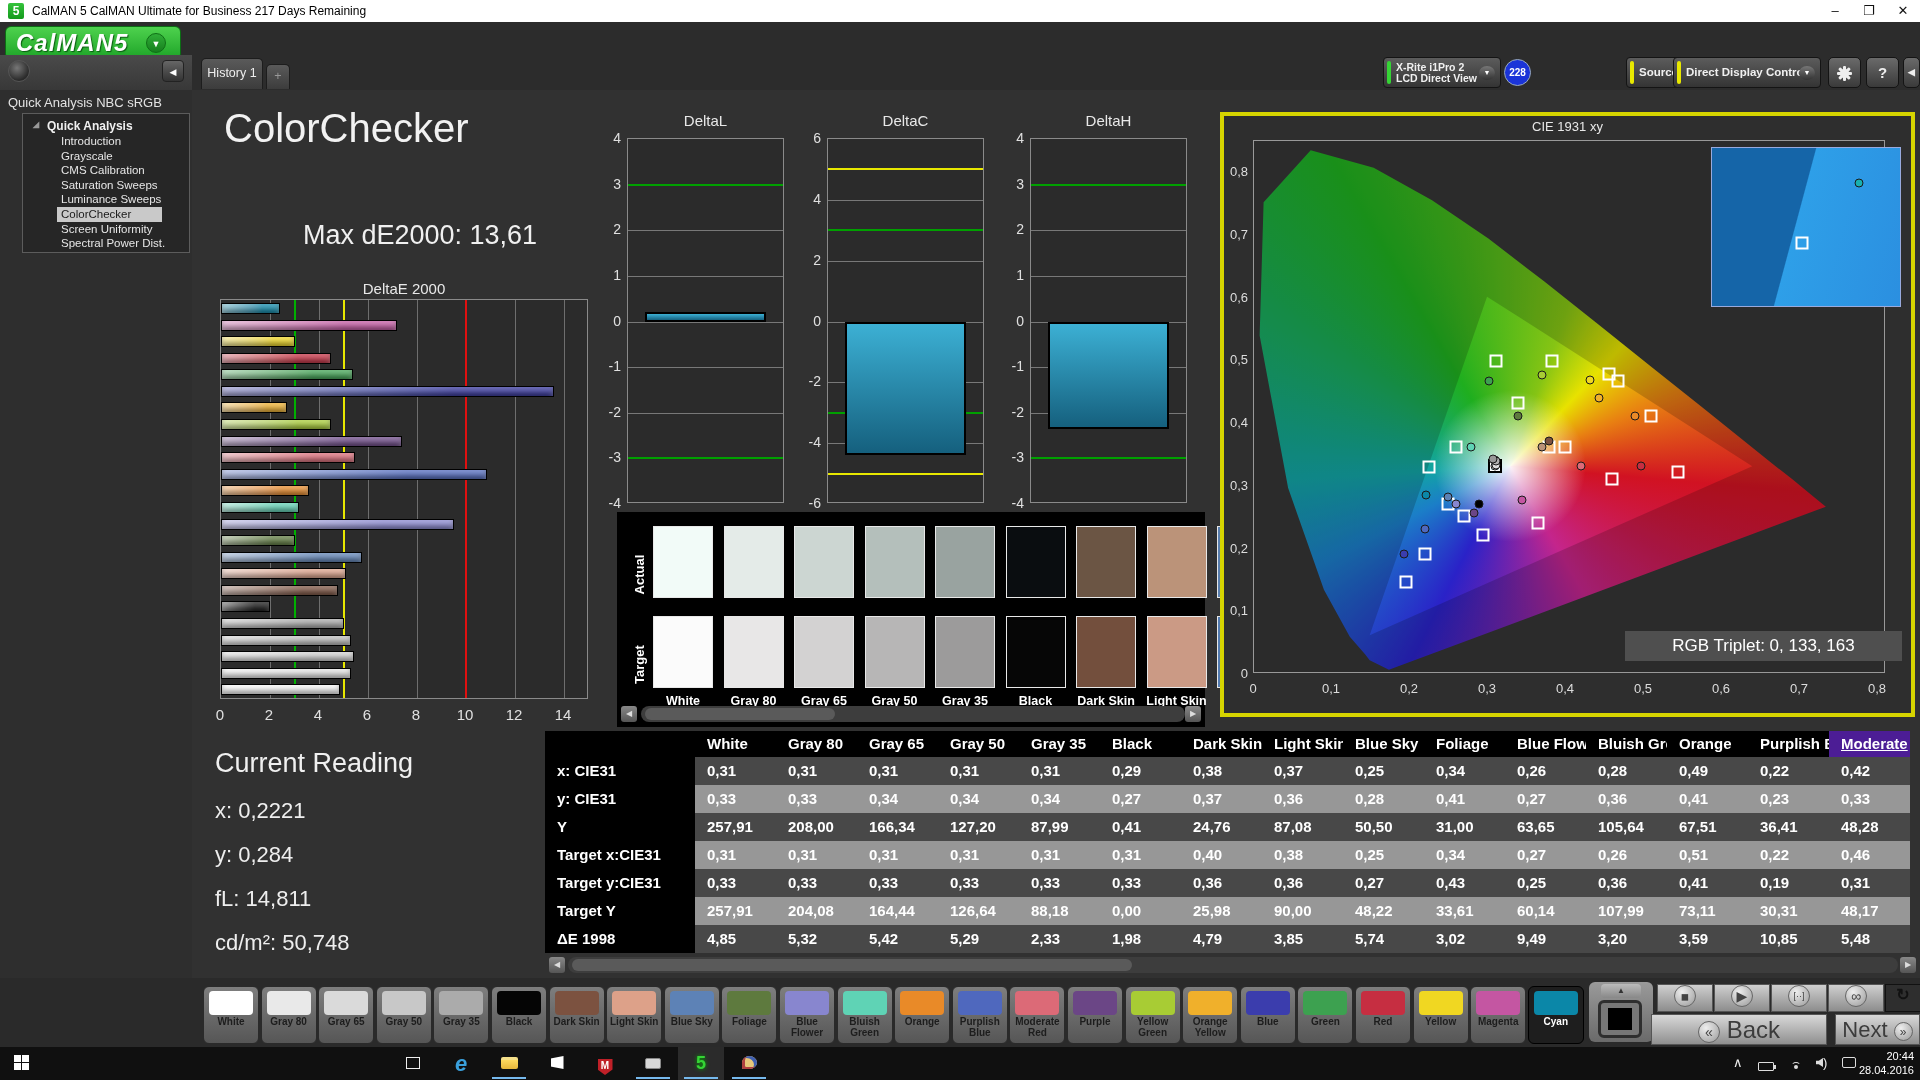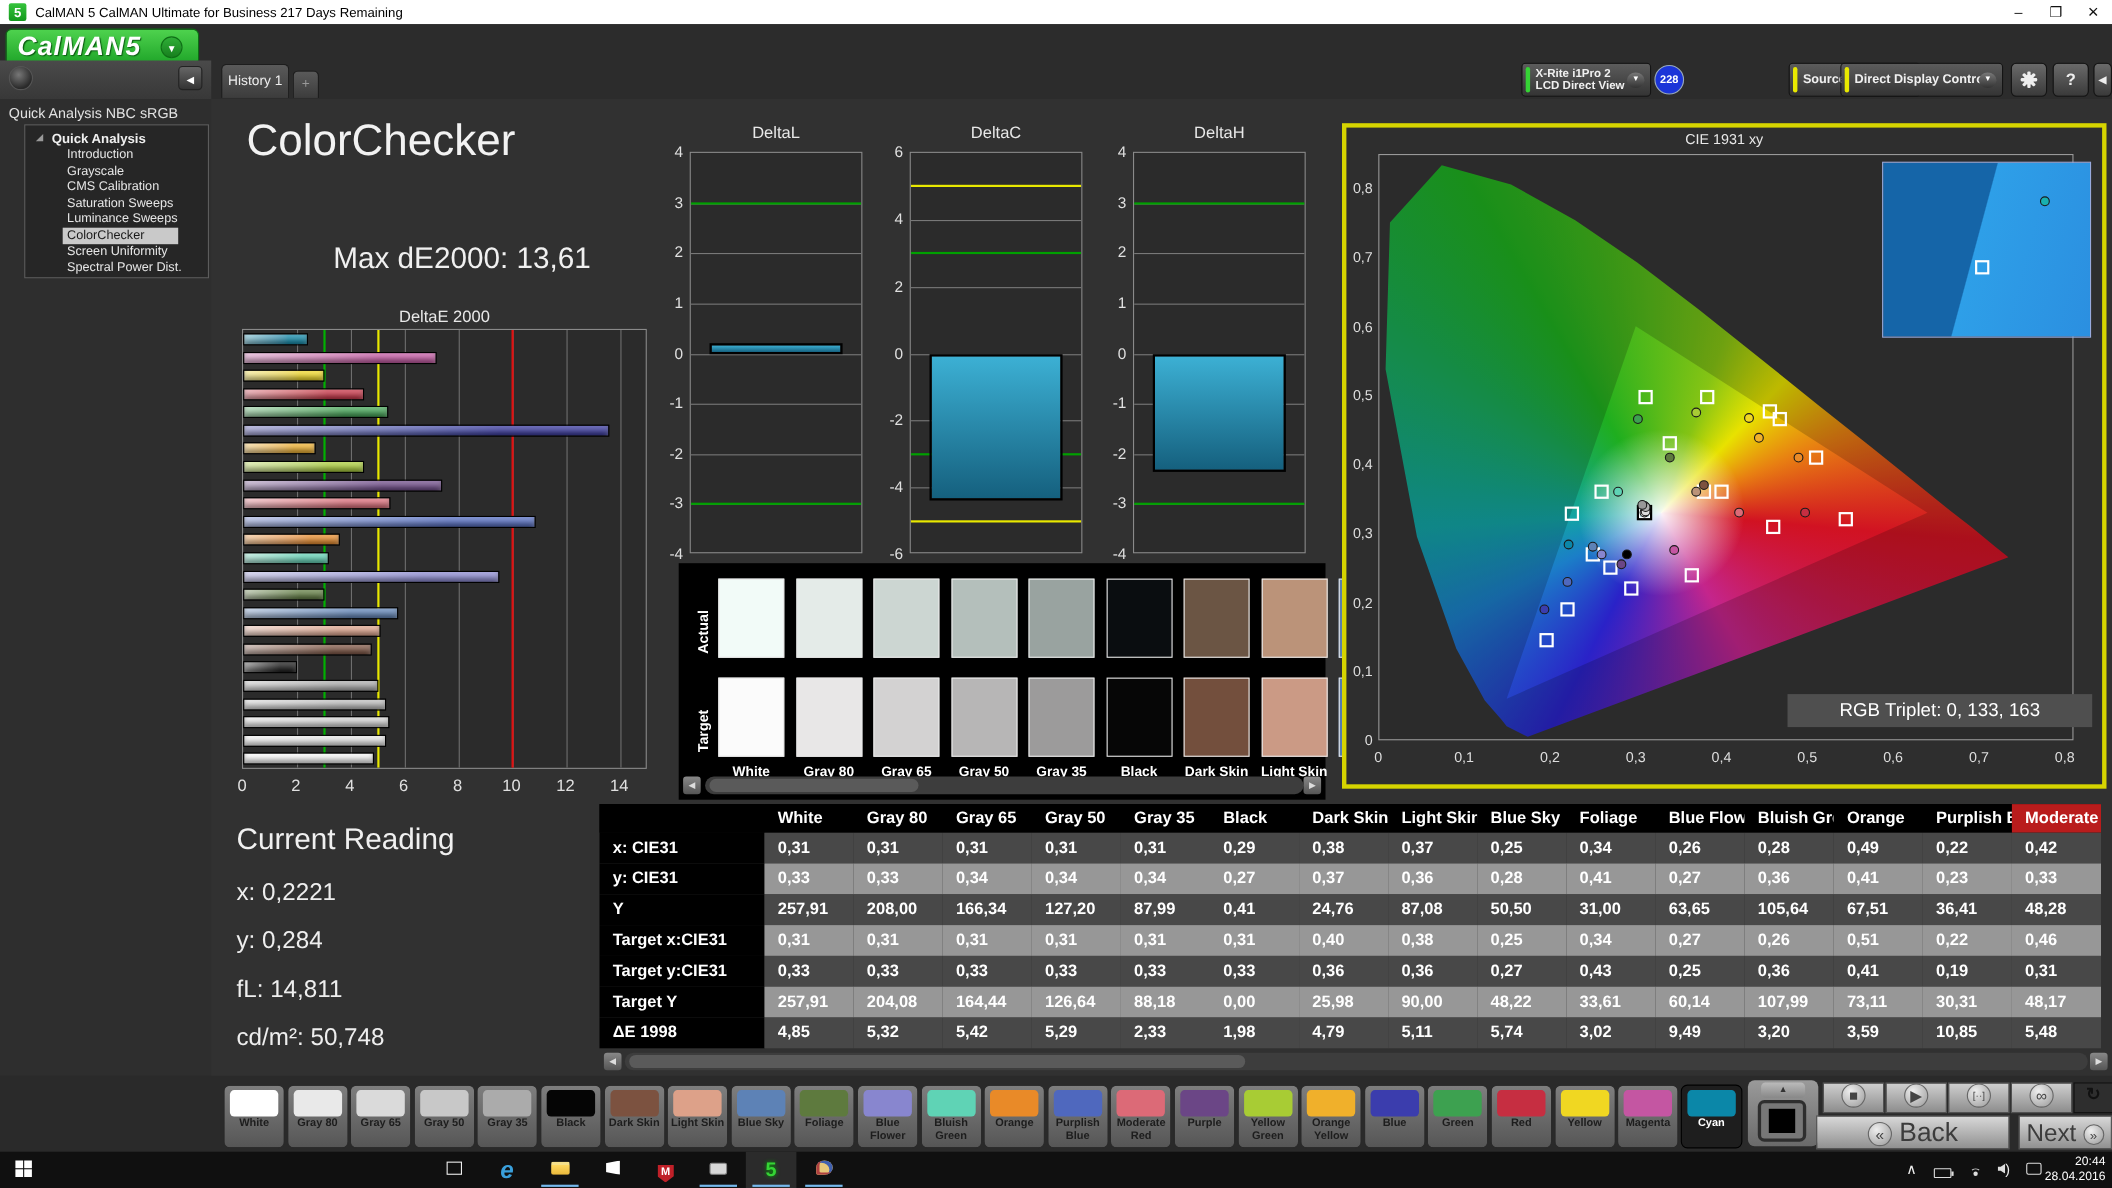--- a/index.html
+++ b/index.html
@@ -450,21 +450,21 @@
         <div class="tcell tdata" style="background: rgb(0, 0, 0);">Gray 35</div>
         <div class="tcell tdata" style="background: rgb(0, 0, 0);">Black</div>
         <div class="tcell tdata" style="background: rgb(0, 0, 0);">Dark Skin</div>
         <div class="tcell tdata" style="background: rgb(0, 0, 0);">Light Skin</div>
         <div class="tcell tdata" style="background: rgb(0, 0, 0);">Blue Sky</div>
         <div class="tcell tdata" style="background: rgb(0, 0, 0);">Foliage</div>
         <div class="tcell tdata" style="background: rgb(0, 0, 0);">Blue Flower</div>
         <div class="tcell tdata" style="background: rgb(0, 0, 0);">Bluish Green</div>
         <div class="tcell tdata" style="background: rgb(0, 0, 0);">Orange</div>
         <div class="tcell tdata" style="background: rgb(0, 0, 0);">Purplish Blue</div>
-        <div class="tcell tdata" style="background: #b91c1c;">Moderate</div>
+        <div class="tcell tdata" style="background: #4c1d95; text-decoration: underline;">Moderate</div>
       </div>
       <div class="trow rowdark">
         <div class="tcell tlabel">x: CIE31</div>
         <div class="tcell tdata">0,31</div>
         <div class="tcell tdata">0,31</div>
         <div class="tcell tdata">0,31</div>
         <div class="tcell tdata">0,31</div>
         <div class="tcell tdata">0,31</div>
         <div class="tcell tdata">0,29</div>
         <div class="tcell tdata">0,38</div>
@@ -569,21 +569,21 @@
       </div>
       <div class="trow rowdark">
         <div class="tcell tlabel">ΔE 1998</div>
         <div class="tcell tdata">4,85</div>
         <div class="tcell tdata">5,32</div>
         <div class="tcell tdata">5,42</div>
         <div class="tcell tdata">5,29</div>
         <div class="tcell tdata">2,33</div>
         <div class="tcell tdata">1,98</div>
         <div class="tcell tdata">4,79</div>
-        <div class="tcell tdata">5,11</div>
+        <div class="tcell tdata">3,85</div>
         <div class="tcell tdata">5,74</div>
         <div class="tcell tdata">3,02</div>
         <div class="tcell tdata">9,49</div>
         <div class="tcell tdata">3,20</div>
         <div class="tcell tdata">3,59</div>
         <div class="tcell tdata">10,85</div>
         <div class="tcell tdata">5,48</div>
       </div>
     </div>
   <div class="abs sb-arrow" style="left:549px; top:957px;">◀</div>

